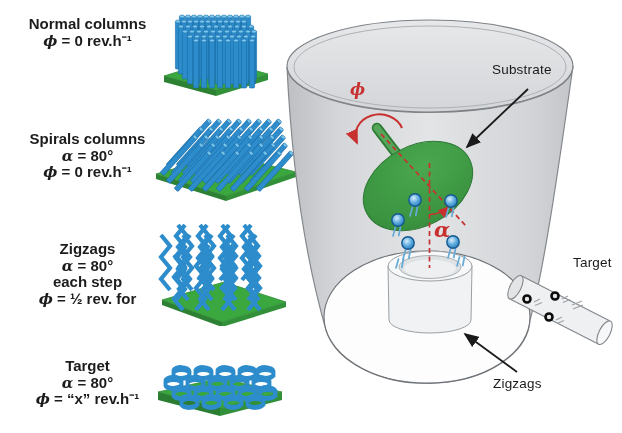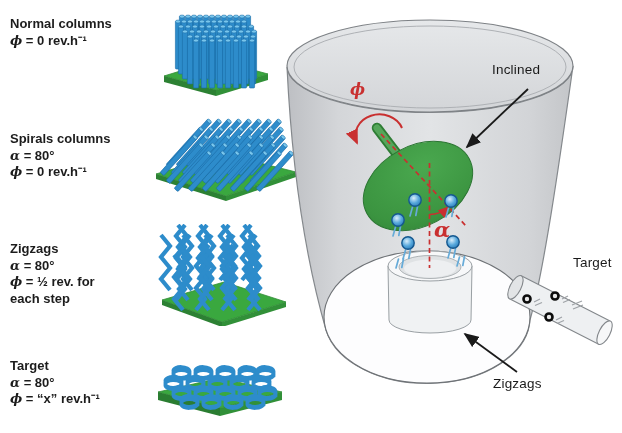--- a/index.html
+++ b/index.html
@@ -1,19 +1,19 @@
 <!DOCTYPE html>
 <html><head>
 <meta charset="utf-8">
 <style>
   html,body{margin:0;padding:0;background:#fff;}
   .stage{position:relative;width:622px;height:433px;background:#ffffff;overflow:hidden;
          font-family:"Liberation Sans",sans-serif;}
-  .slabel{position:absolute;left:10px;width:155px;text-align:left;color:#1c1c1c;
-          font-weight:600;font-size:13px;}
+  .slabel{position:absolute;left:10px;width:155px;text-align:center;color:#1c1c1c;
+          font-weight:600;font-size:15px;}
   .slabel div{line-height:16.5px;}
   .gk{font-family:"DejaVu Serif",serif;font-style:italic;font-weight:600;}
   .illus{position:absolute;}
   .chamber{position:absolute;left:276px;top:0;width:346px;height:433px;}
   .anno{position:absolute;font-size:13.5px;color:#1a1a1a;letter-spacing:.2px;font-weight:500;}
   .redsym{position:absolute;color:#c93030;font-family:"DejaVu Serif",serif;
           font-style:italic;font-weight:700;}
 </style>
 </head>
 <body>
@@ -27,22 +27,22 @@
 
   <div class="slabel" style="top:131px">
     <div>Spirals columns</div>
     <div><span class="gk">α</span><span> = 80°</span></div>
     <div><span class="gk">ϕ</span><span> = 0 rev.h⁻¹</span></div>
   </div>
 
   <div class="slabel" style="top:241px">
     <div>Zigzags</div>
     <div><span class="gk">α</span><span> = 80°</span></div>
+    <div>each step</div>
     <div><span class="gk">ϕ</span><span> = ½  rev. for</span></div>
-    <div>each step</div>
   </div>
 
   <div class="slabel" style="top:358px">
     <div>Target</div>
     <div><span class="gk">α</span><span> = 80°</span></div>
     <div><span class="gk">ϕ</span><span> = “x” rev.h⁻¹</span></div>
   </div>
 
   <svg class="illus" style="left:156px;top:2px" width="118" height="100" viewBox="0 0 118 100">
     <defs>
@@ -347,19 +347,19 @@
           <path d="M281,323.5 L288,320.5"></path>
         <path d="M296,305 L306,301"></path>
           <path d="M297,309 L307,305"></path>
       </g>
     </g>
 
     <line x1="252" y1="89" x2="191" y2="147" stroke="#1a1a1a" stroke-width="1.8" marker-end="url(#aB)"></line>
     <line x1="241" y1="372" x2="189" y2="334" stroke="#1a1a1a" stroke-width="1.8" marker-end="url(#aB)"></line>
   </svg>
 
-  <div class="anno" style="left:492px;top:62px">Inclined</div>
+  <div class="anno" style="left:492px;top:62px">Substrate</div>
   <div class="anno" style="left:573px;top:255px">Target</div>
   <div class="anno" style="left:493px;top:376px">Zigzags</div>
   <div class="redsym" style="left:350px;top:80px;font-size:16px">ϕ</div>
   <div class="redsym" style="left:434px;top:217px;font-size:21px">α</div>
 
 </div>
 
 </body></html>

